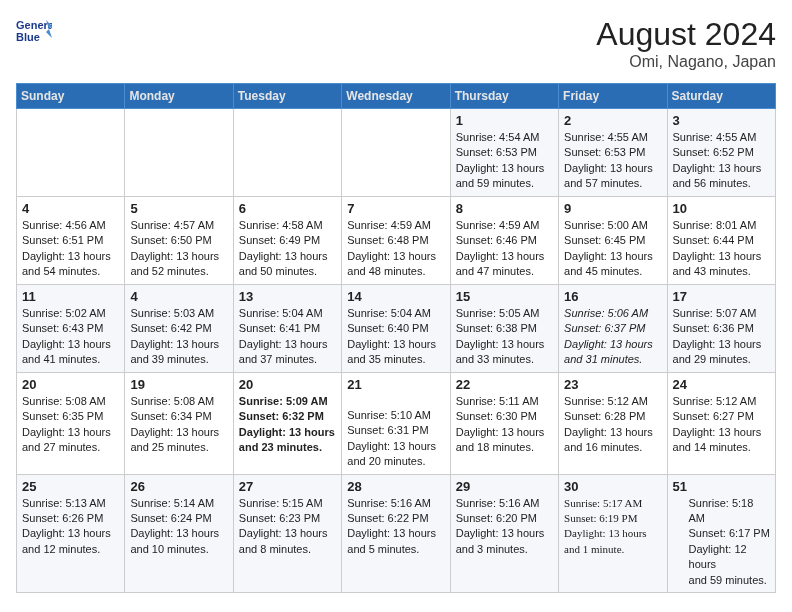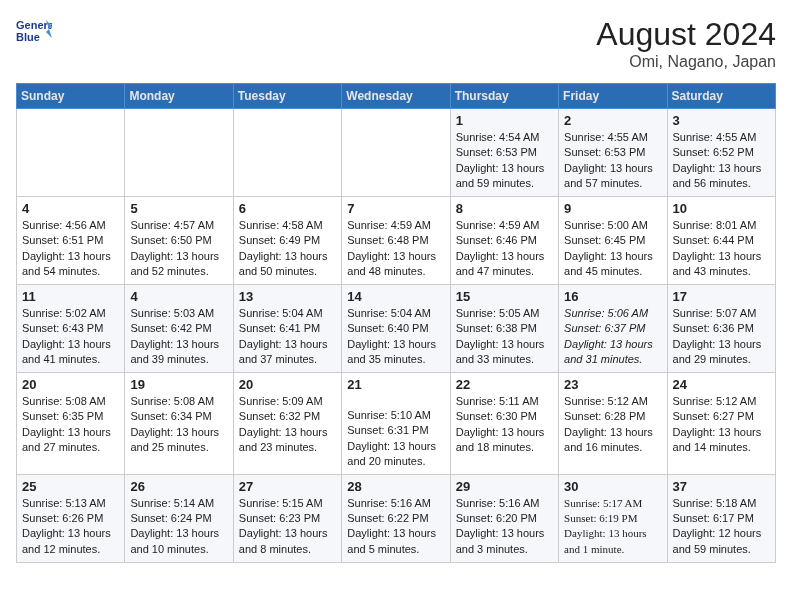--- a/index.html
+++ b/index.html
@@ -248,21 +248,21 @@
         </td>
         <td>
           <span class="day-num">19</span>
           <div class="cell-content" style="white-space: pre-line;">Sunrise: 5:08 AM
 Sunset: 6:34 PM
 Daylight: 13 hours
 and 25 minutes.</div>
         </td>
         <td>
           <span class="day-num">20</span>
-          <div class="cell-content" style="white-space: pre-line;">Sunrise: 5:09 AM
+          <div class="cell-content" style="white-space: pre-line; font-weight: bold;">Sunrise: 5:09 AM
 Sunset: 6:32 PM
 Daylight: 13 hours
 and 23 minutes.</div>
         </td>
         <td>
           <span class="day-num">21</span>
           <div class="cell-content" style="white-space: pre-line; margin-top: 16px;">Sunrise: 5:10 AM
 Sunset: 6:31 PM
 Daylight: 13 hours
 and 20 minutes.</div>
@@ -326,21 +326,21 @@
 and 3 minutes.</div>
         </td>
         <td>
           <span class="day-num">30</span>
           <div class="cell-content" style="white-space: pre-line; font-family: Liberation Serif, serif;">Sunrise: 5:17 AM
 Sunset: 6:19 PM
 Daylight: 13 hours
 and 1 minute.</div>
         </td>
         <td>
-          <span class="day-num">37</span>
-          <div class="cell-content" style="white-space: pre-line;">Sunrise: 5:18 AM
+          <span class="day-num">51</span>
+          <div class="cell-content" style="white-space: pre-line; margin-left: 16px;">Sunrise: 5:18 AM
 Sunset: 6:17 PM
 Daylight: 12 hours
 and 59 minutes.</div>
         </td>
       </tr>
     </tbody>
 </table>
 
 </body></html>

